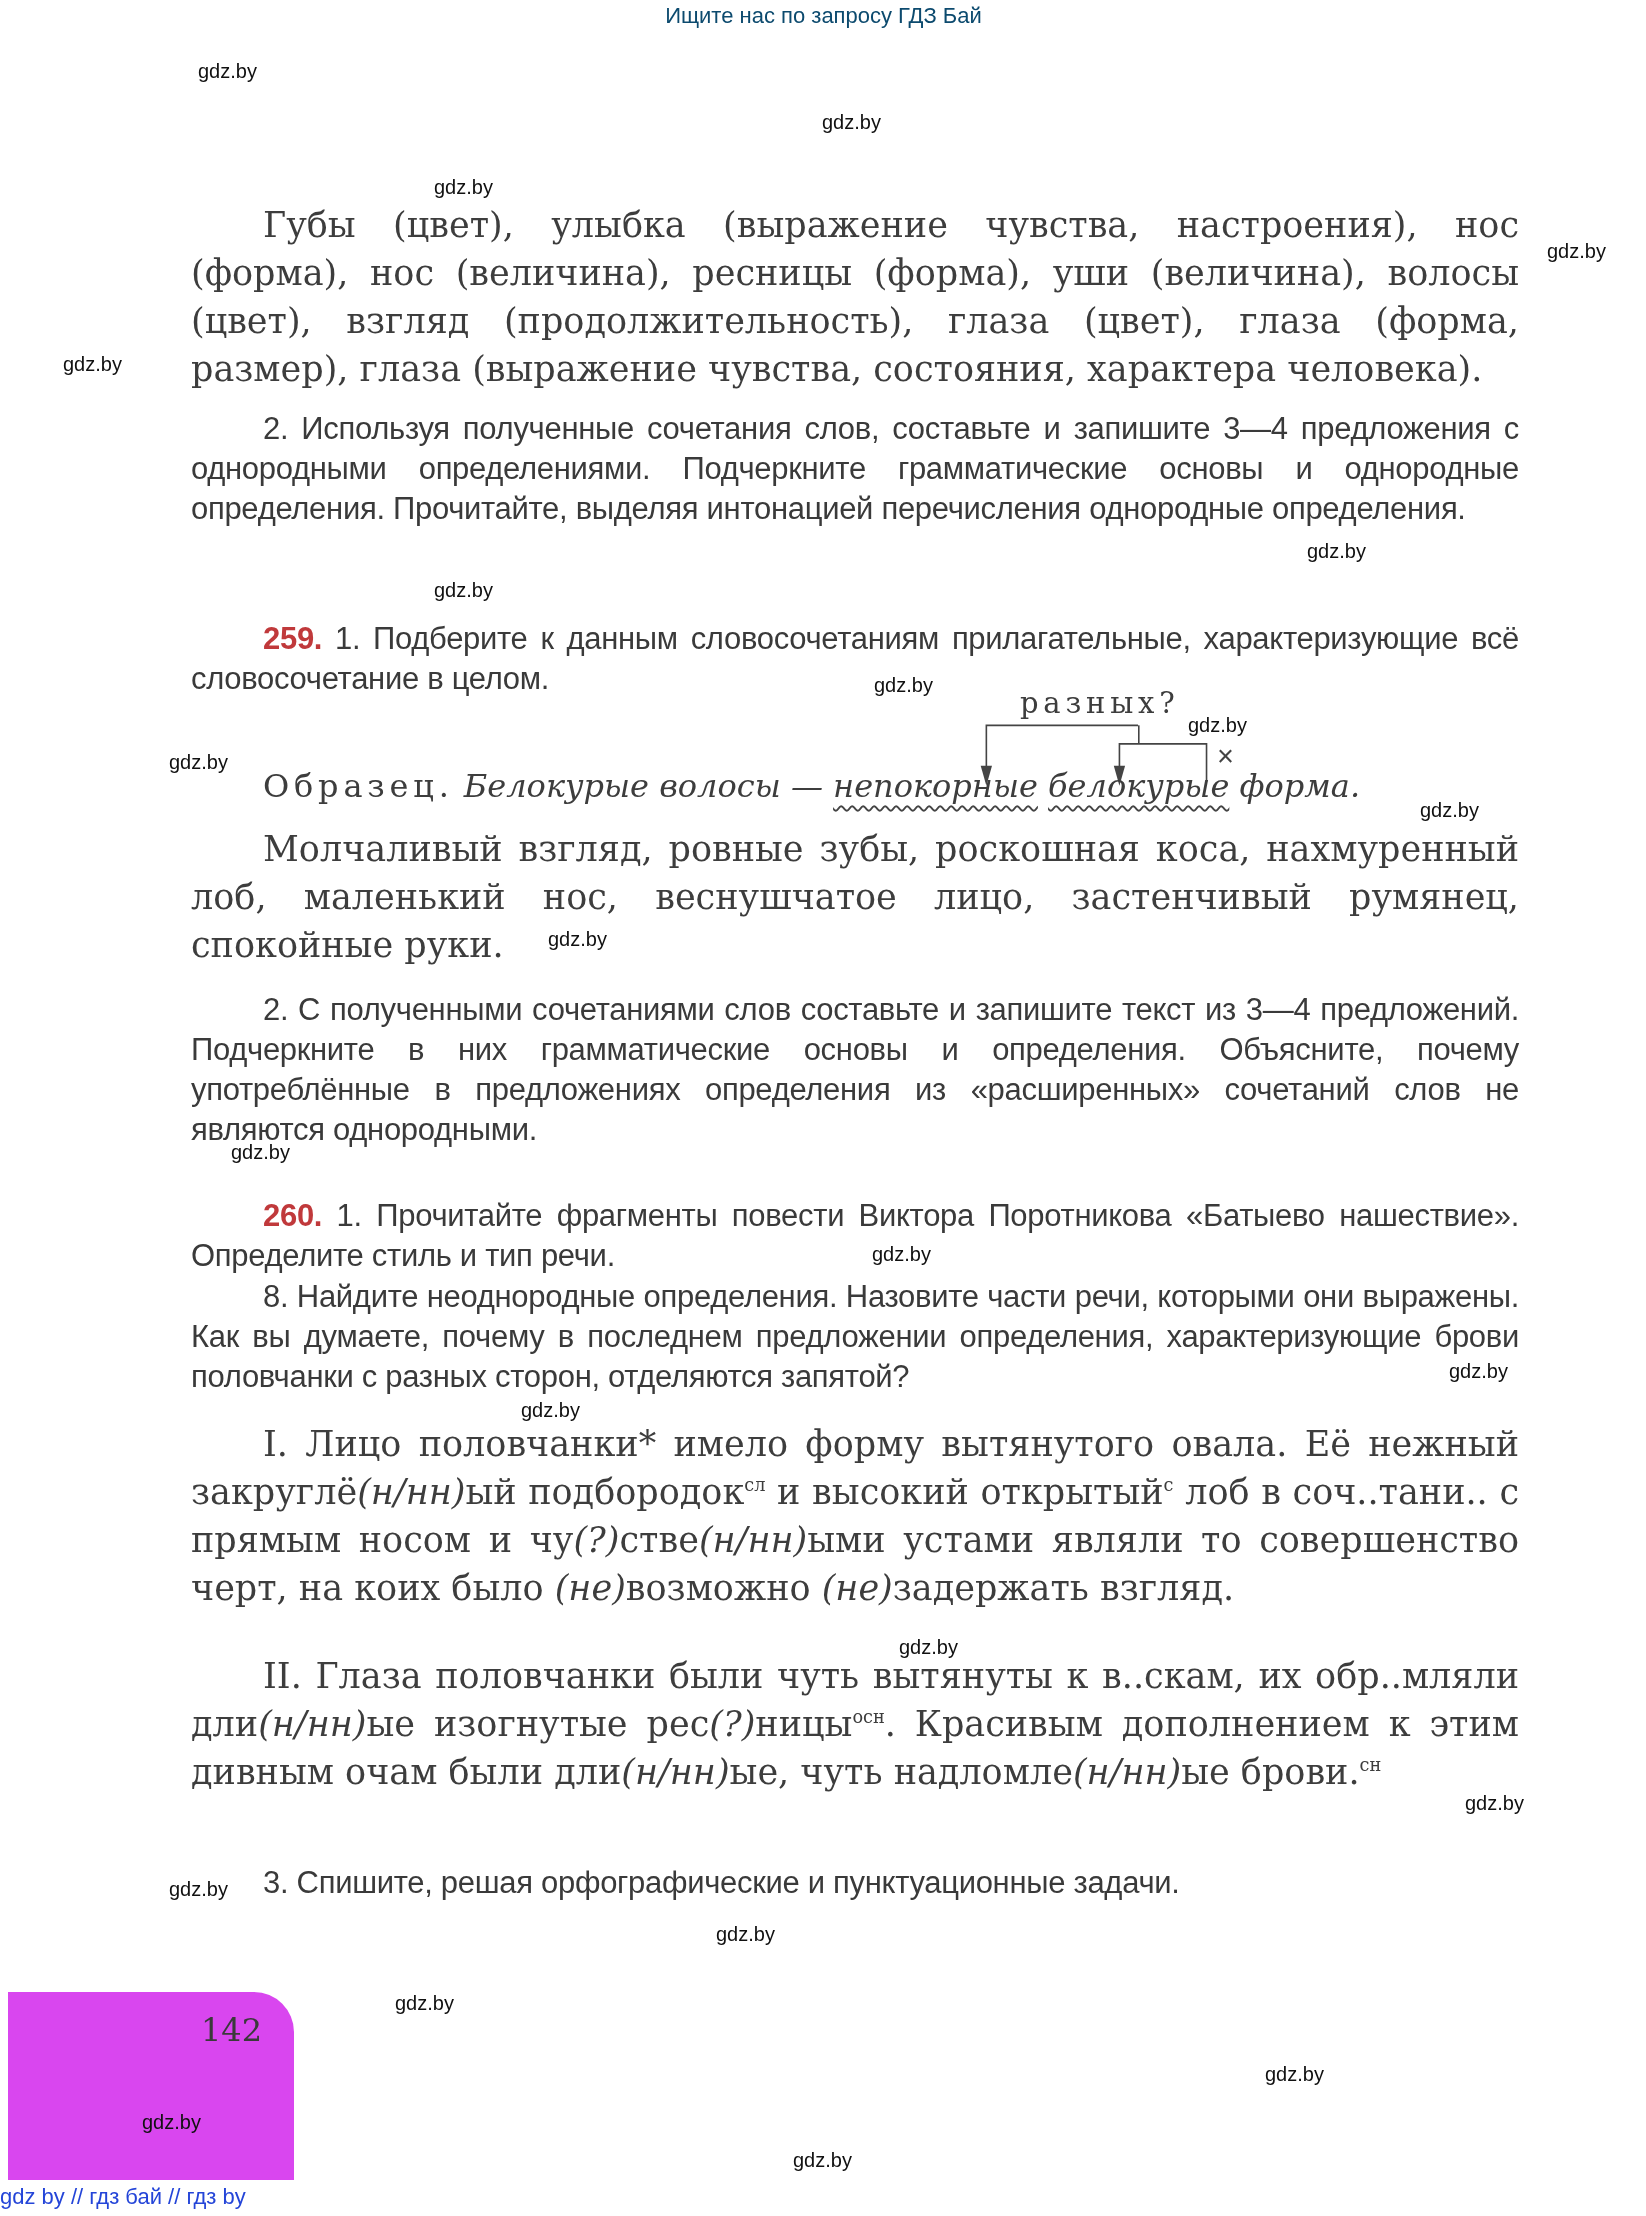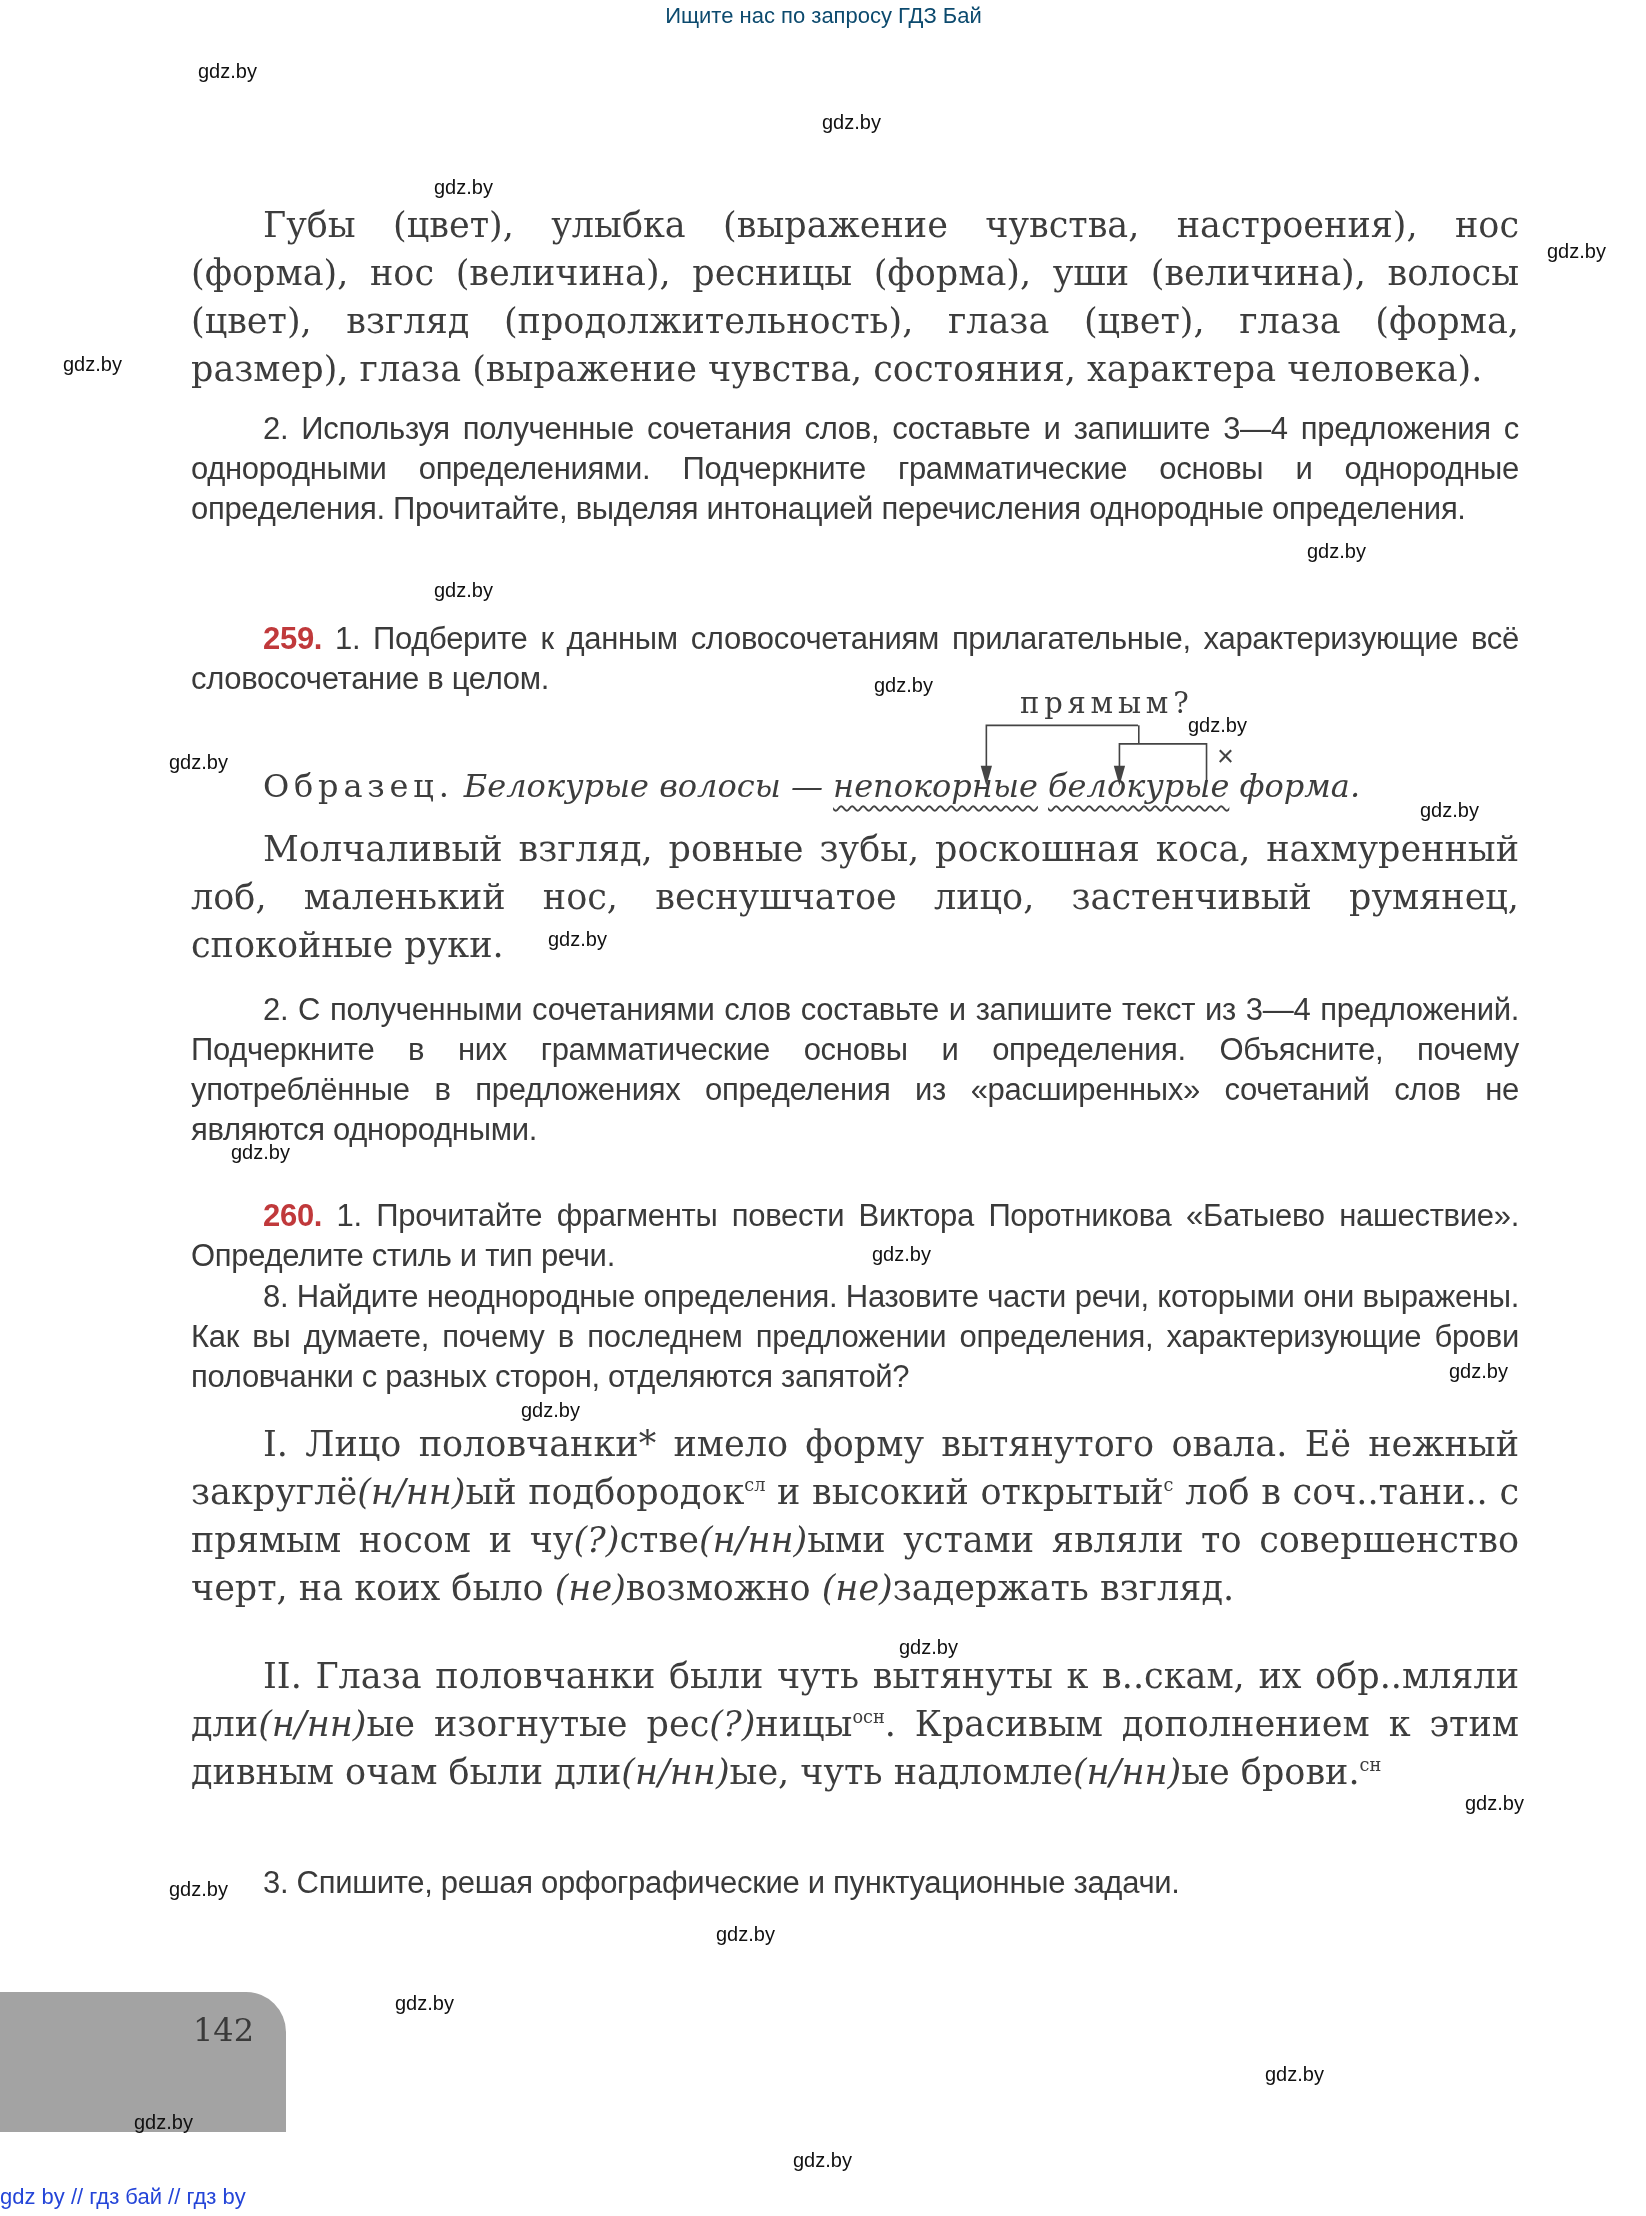--- a/index.html
+++ b/index.html
@@ -9,21 +9,21 @@
   .wm { font-family: Liberation Sans, sans-serif; font-size: 20px; color: #111; white-space: nowrap; }
   .serif { font-family: "DejaVu Serif", "Liberation Serif", serif; font-size: 35px; line-height: 48px; color: #3d3d3d; text-align: justify; }
   .sans { font-family: "Liberation Sans", sans-serif; font-size: 31px; line-height: 40px; color: #3a3a3a; text-align: justify; letter-spacing: -0.3px; }
   .para { left: 191px; width: 1328px; }
   .indent { text-indent: 72px; }
   .num { color: #c0393b; font-weight: bold; margin-top: 16px; }
   .it { font-style: italic; margin-top: 24px; }
   .spaced { letter-spacing: 4.8px; }
   sup.s { font-size: 17.7px; vertical-align: 13px; line-height: 0; }
   .wavy { text-decoration: underline wavy #444; text-underline-offset: 8px; text-decoration-thickness: 1.6px; }
-  .page-tab { left: 0; top: 1992px; width: 286px; height: 140px; background: #a3a3a3; border-top-right-radius: 40px; }
+  .page-tab { left: 8px; top: 1992px; width: 286px; height: 188px; background: #d946ef; border-top-right-radius: 40px; }
   .page-num { right: 32px; top: 19.3px; font-family: "DejaVu Serif", serif; font-size: 32px; color: #3a3a3a; }
   .footer-links { left: 0; right: 0; top: 2184px; font-family: "Liberation Sans", sans-serif; font-size: 22px; color: #2445d8; }
   .diagram { left: 967px; top: 709px; width: 371px; height: 77px; }
 </style>
 </head>
 <body>
 
 <div class="abs top-banner">Ищите нас по запросу ГДЗ Бай</div>
 
 <div class="abs wm" style="left:198px;top:60px">gdz.by</div>
@@ -58,21 +58,21 @@
   <span>1. Подберите к данным словосочетаниям прилагательные, характеризующие всё словосочетание в целом.</span>
 </div>
 
 <svg class="abs diagram" viewBox="0 0 460 95">
   <polyline points="24,90 24,20 212,20" fill="none" stroke="#444" stroke-width="2"></polyline>
   <polyline points="213,20 213,43" fill="none" stroke="#444" stroke-width="2"></polyline>
   <polyline points="189,90 189,43 297,43 297,90" fill="none" stroke="#444" stroke-width="2"></polyline>
   <polygon points="17,70 31,70 24,95" fill="#444"></polygon>
   <polygon points="182,70 196,70 189,95" fill="#444"></polygon>
 </svg>
-<div class="abs serif spaced" style="left:1020px;top:679px;font-size:29px">прямым?</div>
+<div class="abs serif spaced" style="left:1020px;top:679px;font-size:29px">разных?</div>
 <div class="abs" style="left:1217px;top:740px;font-family:'Liberation Sans',sans-serif;font-size:29px;color:#444">×</div>
 
 <div class="abs serif" style="left:263px;top:762px;font-size:32px;white-space:nowrap">
   <span class="spaced">Образец.</span>
   <span class="it">Белокурые волосы —</span>
   <span class="it wavy">непокорные</span>
   <span class="it wavy">белокурые</span>
   <span class="it">форма.</span>
 </div>
 

